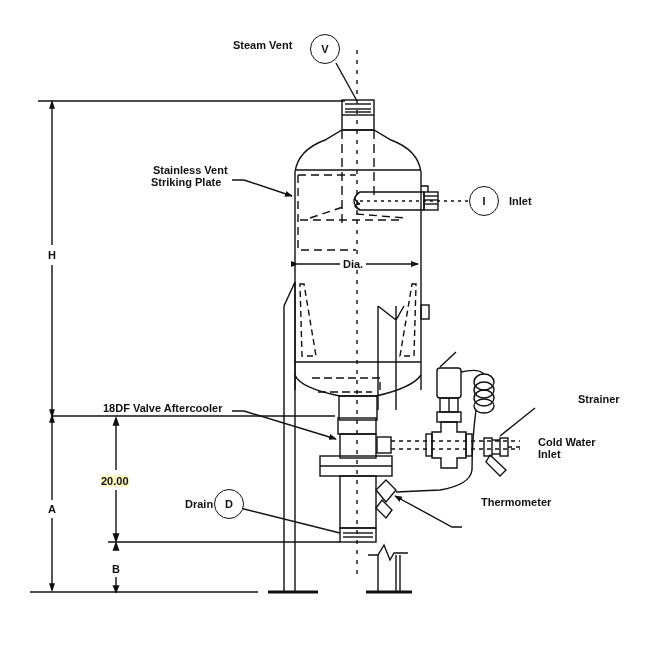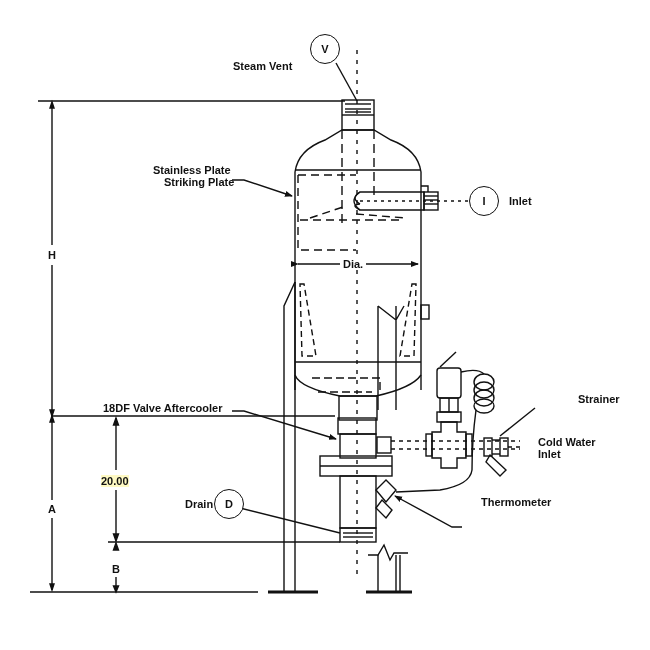--- a/index.html
+++ b/index.html
@@ -153,25 +153,25 @@
       <path d="M232,180 L244,180 L292,196" marker-end="url(#arr)"></path>
       <line x1="456" y1="352" x2="440" y2="367"></line>
       <line x1="535" y1="408" x2="500" y2="436"></line>
       <path d="M232,411 L244,411 L336,439" marker-end="url(#arr)"></path>
       <line x1="240" y1="508" x2="340" y2="533"></line>
       <path d="M462,527 L452,527 L395,496" marker-end="url(#arr)"></path>
     </g>
   </g>
 </svg>
 
-<div class="lbl" style="left:233px;top:60px;">Steam Vent</div>
+<div class="lbl" style="left:233px;top:39px;">Steam Vent</div>
 <div class="circ" style="left:310px;top:34px;">V</div>
 
-<div class="lbl" style="left:153px;top:164px;">Stainless Plate</div>
-<div class="lbl" style="left:164px;top:176px;">Striking Plate</div>
+<div class="lbl" style="left:153px;top:164px;">Stainless Vent</div>
+<div class="lbl" style="left:151px;top:176px;">Striking Plate</div>
 
 <div class="circ" style="left:469px;top:186px;">I</div>
 <div class="lbl" style="left:509px;top:195px;">Inlet</div>
 
 <div class="lbl" style="left:342px;top:258px;background:#fff;padding:0 1px;">Dia.</div>
 
 <div class="lbl" style="left:48px;top:249px;background:#fff;">H</div>
 
 <div class="lbl" style="left:578px;top:393px;">Strainer</div>
 <div class="lbl" style="left:538px;top:436px;">Cold Water</div>

